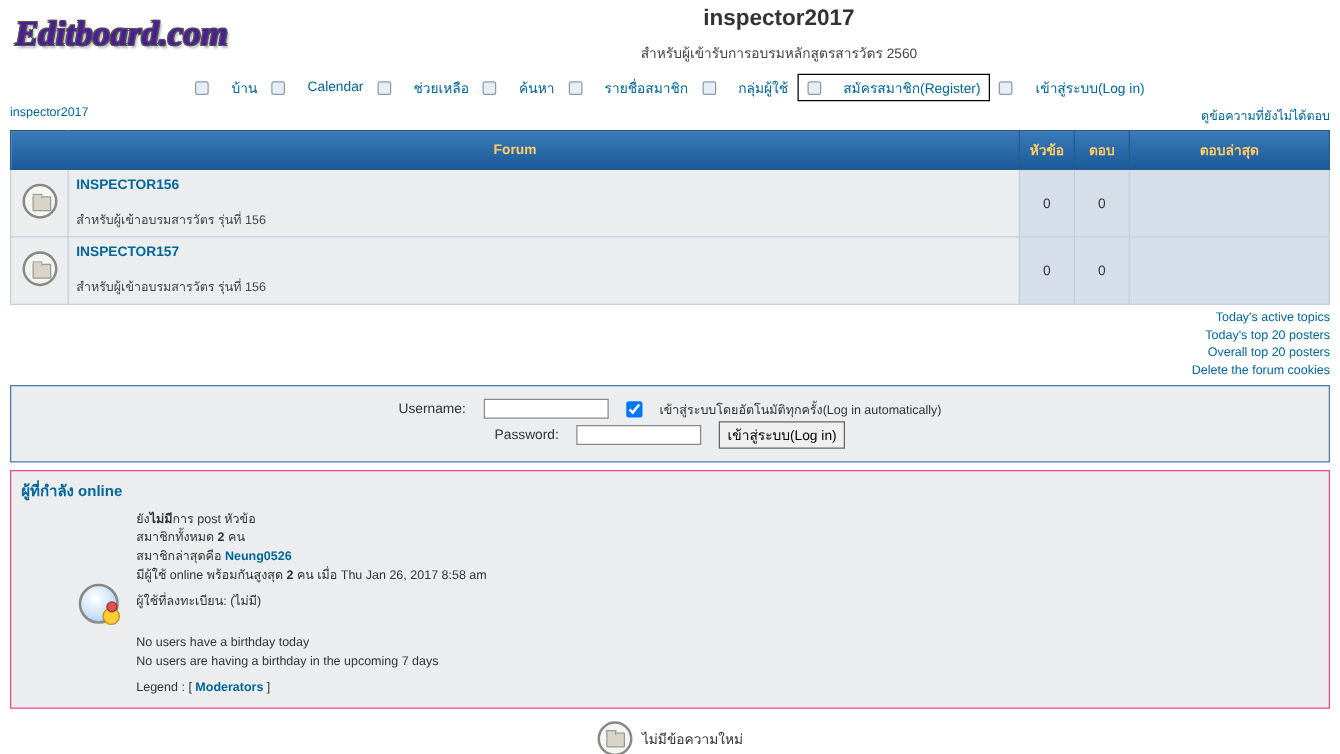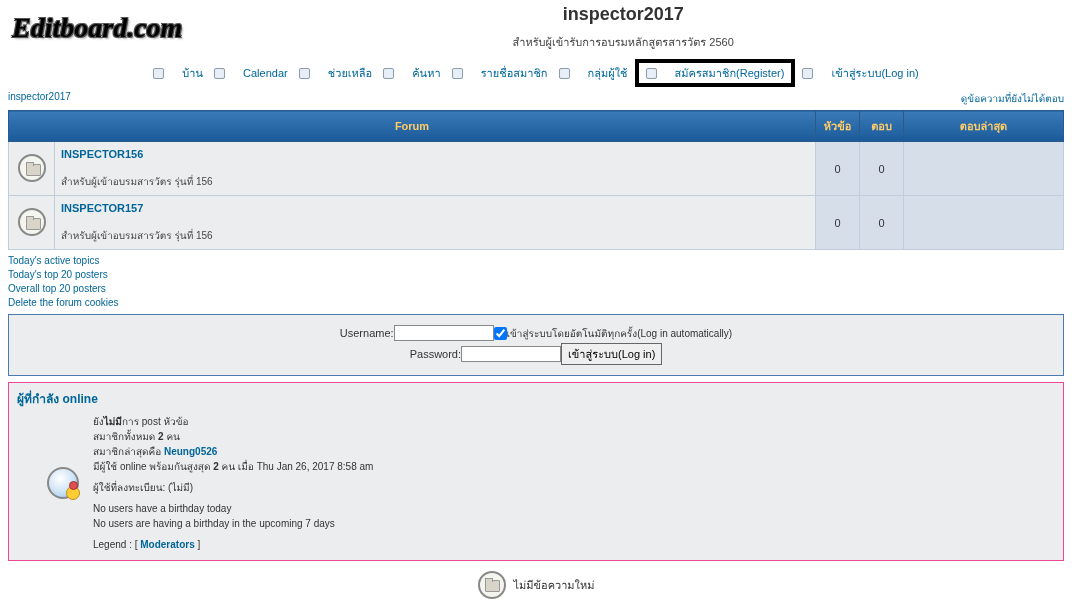--- a/index.html
+++ b/index.html
@@ -1,52 +1,52 @@
 <!DOCTYPE html>
 <html><head>
 <meta charset="utf-8">
 <style>
 * { margin: 0; padding: 0; box-sizing: border-box; }
 body { font-family: Verdana, Arial, sans-serif; font-size: 11px; color: #333; background: #fff; }
 .container { padding: 4px 8px; }
 .header-row { display: flex; align-items: center; }
-.logo { font-family: 'Comic Sans MS', cursive; font-size: 28px; font-weight: bold; color: #000000; text-shadow: -1px -1px 0 #555, 1px -1px 0 #555, -1px 1px 0 #555, 1px 1px 0 #555, 2px 2px 2px rgba(0,0,0,0.3); font-style: italic; padding: 6px 0 6px 4px; }
+.logo { font-family: 'Comic Sans MS', cursive; font-size: 28px; font-weight: bold; color: #4c1d95; text-shadow: -1px -1px 0 #555, 1px -1px 0 #555, -1px 1px 0 #555, 1px 1px 0 #555, 2px 2px 2px rgba(0,0,0,0.3); font-style: italic; padding: 6px 0 6px 4px; }
 .title-block { flex: 1; text-align: center; }
 .site-title { font-size: 18px; font-weight: bold; color: #333; }
 .site-desc { font-size: 11px; color: #444; margin-top: 8px; }
 .nav-bar { text-align: center; margin-top: 8px; font-size: 11px; }
 .nav-bar a { color: #006699; text-decoration: none; margin: 0 4px; display: inline-flex; align-items: center; gap: 18px; }
 .nav-icon { display: inline-block; width: 11px; height: 11px; border: 1px solid #8a9cb0; border-radius: 2px; background: #e8eef5; position: relative; }
 .nav-icon::after { content: ''; position: absolute; }
-.highlight-box { border: 4px solid #000000; padding: 1px 3px; display: inline-flex; align-items: center; gap: 2px; text-align: center; }
+.highlight-box { border: 1px solid #000000; padding: 1px 3px; display: inline-flex; align-items: center; gap: 2px; text-align: center; }
 .sub-row { display: flex; justify-content: space-between; font-size: 10px; margin: 4px 0; }
 .sub-row a { color: #006699; text-decoration: none; }
 .sub-row .right { color: #006699; }
 .forum-table { width: 100%; border-collapse: collapse; border: 1px solid #4a7ab0; }
 .forum-table th { background: linear-gradient(#3b7ab8, #1a5a9a); color: #ffcc66; font-weight: bold; font-size: 11px; padding: 6px; border: 1px solid #2a5a8a; }
 .forum-table td { border: 1px solid #c0cddb; padding: 6px; vertical-align: middle; }
 .forum-icon-cell { width: 46px; text-align: center; background: #ecedee; }
 .forum-info-cell { background: #ecedee; }
 .forum-name { color: #006699; font-weight: bold; font-size: 11px; text-decoration: none; }
 .forum-desc { font-size: 10px; color: #444; margin-top: 14px; }
 .stat-cell { width: 44px; text-align: center; background: #d6deea; font-size: 11px; }
 .last-cell { width: 160px; background: #d6deea; }
 .folder-icon { width: 28px; height: 28px; display: inline-block; background: #f5f5f0; border: 2px solid #888; border-radius: 50%; position: relative; }
 .folder-icon::before { content: ''; position: absolute; left: 6px; top: 8px; width: 13px; height: 10px; background: #d8d4c8; border: 1px solid #999; border-radius: 1px; }
 .folder-icon::after { content: ''; position: absolute; left: 6px; top: 6px; width: 6px; height: 3px; background: #d8d4c8; border: 1px solid #999; border-bottom: none; border-radius: 1px 1px 0 0; }
-.right-links { font-size: 10px; margin: 4px 0; }
+.right-links { text-align: right; font-size: 10px; margin: 4px 0; }
 .right-links a { color: #006699; text-decoration: none; display: block; line-height: 1.4; }
 .login-box { border: 1px solid #4a7ab0; background: #ecedee; padding: 8px; text-align: center; margin-bottom: 6px; }
 .login-box label { font-size: 11px; color: #333; }
 .login-box input[type=text], .login-box input[type=password] { width: 100px; border: 1px solid #888; padding: 1px; font-size: 11px; }
 .login-box input[type=submit] { font-size: 11px; padding: 1px 6px; background: #efefef; border: 1px solid #666; cursor: pointer; }
-.login-row { margin: 2px 0; display: flex; justify-content: center; align-items: center; gap: 0; }
+.login-row { margin: 2px 0; display: flex; justify-content: center; align-items: center; gap: 14px; }
 .online-box { border: 1px solid #ec4899; background: #ecedee; }
 .online-title { color: #006699; font-weight: bold; font-size: 12px; padding: 6px 8px 2px; }
-.online-body { display: flex; align-items: center; padding: 4px 8px 8px; gap: 14px; }
+.online-body { display: flex; align-items: center; padding: 4px 24px 8px; gap: 14px; }
 .online-text { font-size: 10px; line-height: 1.5; color: #333; flex: 1; }
 .online-text a { color: #006699; font-weight: bold; text-decoration: none; }
 .online-text b { font-weight: bold; }
 .globe-icon { width: 32px; height: 32px; border: 2px solid #888; border-radius: 50%; background: radial-gradient(circle at 40% 35%, #fff, #cde3f5 55%, #8abce0); position: relative; flex-shrink: 0; margin-left: 30px; }
 .globe-icon::before { content: ''; position: absolute; right: -3px; bottom: -3px; width: 12px; height: 12px; background: #ffcc33; border: 1px solid #c09020; border-radius: 50%; }
 .globe-icon::after { content: ''; position: absolute; right: -1px; bottom: 7px; width: 7px; height: 7px; background: #e05050; border: 1px solid #a03030; border-radius: 50%; }
 .legend-row { text-align: center; padding: 10px 0 4px; font-size: 11px; }
 .legend-item { display: inline-flex; align-items: center; gap: 8px; margin: 0 20px; }
 .legend-icon { width: 28px; height: 28px; border: 2px solid #888; border-radius: 50%; background: #f5f5f0; display: inline-block; position: relative; }
 .legend-icon.new::before { content: ''; position: absolute; left: 5px; top: 7px; width: 13px; height: 10px; background: #f0c070; border: 1px solid #b08030; border-radius: 1px; }
@@ -168,21 +168,21 @@
   <div class="online-box">
     <div class="online-title">ผู้ที่กำลัง online</div>
     <div class="online-body">
       <span class="globe-icon"></span>
       <div class="online-text">
         <div><span>ยัง</span><b>ไม่มี</b><span>การ post หัวข้อ</span></div>
         <div><span>สมาชิกทั้งหมด </span><b>2</b><span> คน</span></div>
         <div><span>สมาชิกล่าสุดคือ </span><a href="#">Neung0526</a></div>
         <div><span>มีผู้ใช้ online พร้อมกันสูงสุด </span><b>2</b><span> คน เมื่อ Thu Jan 26, 2017 8:58 am</span></div>
         <div style="margin-top:6px"><span>ผู้ใช้ที่ลงทะเบียน: (ไม่มี)</span></div>
-        <div style="margin-top:6px"><span>No users have a birthday today</span></div>
+        <div style="margin-top:18px"><span>No users have a birthday today</span></div>
         <div><span>No users are having a birthday in the upcoming 7 days</span></div>
         <div style="margin-top:6px"><span>Legend :   [ </span><a href="#">Moderators</a><span> ]</span></div>
       </div>
     </div>
   </div>
 
   <div class="legend-row">
     <span class="legend-item">
         <span class="legend-icon nonew"></span>
         <span>ไม่มีข้อความใหม่</span>

